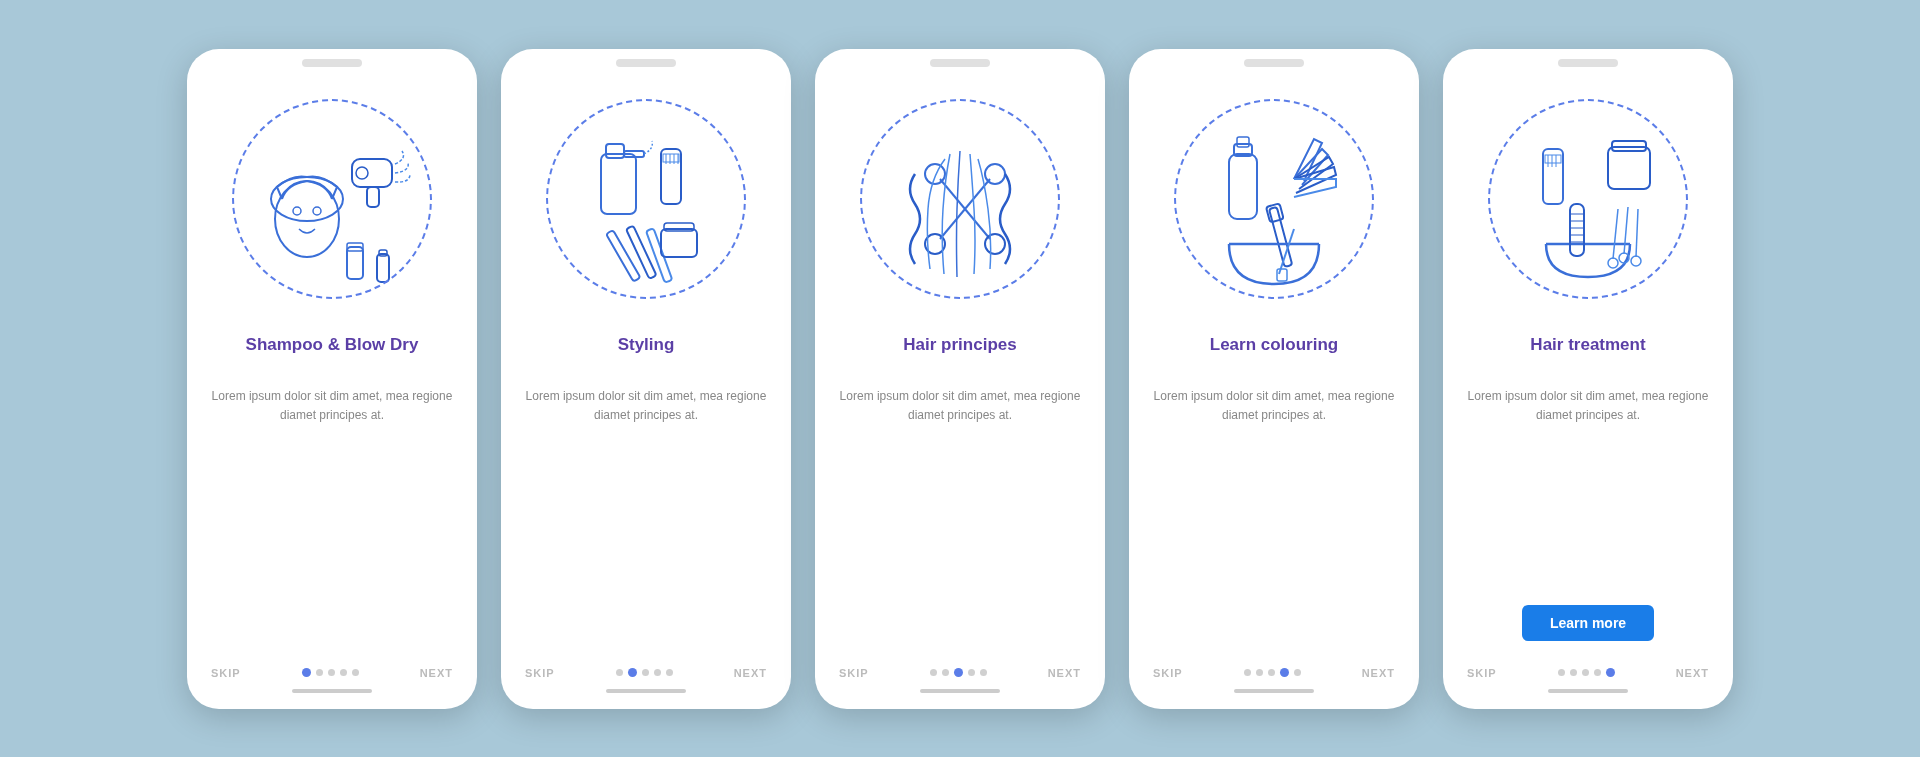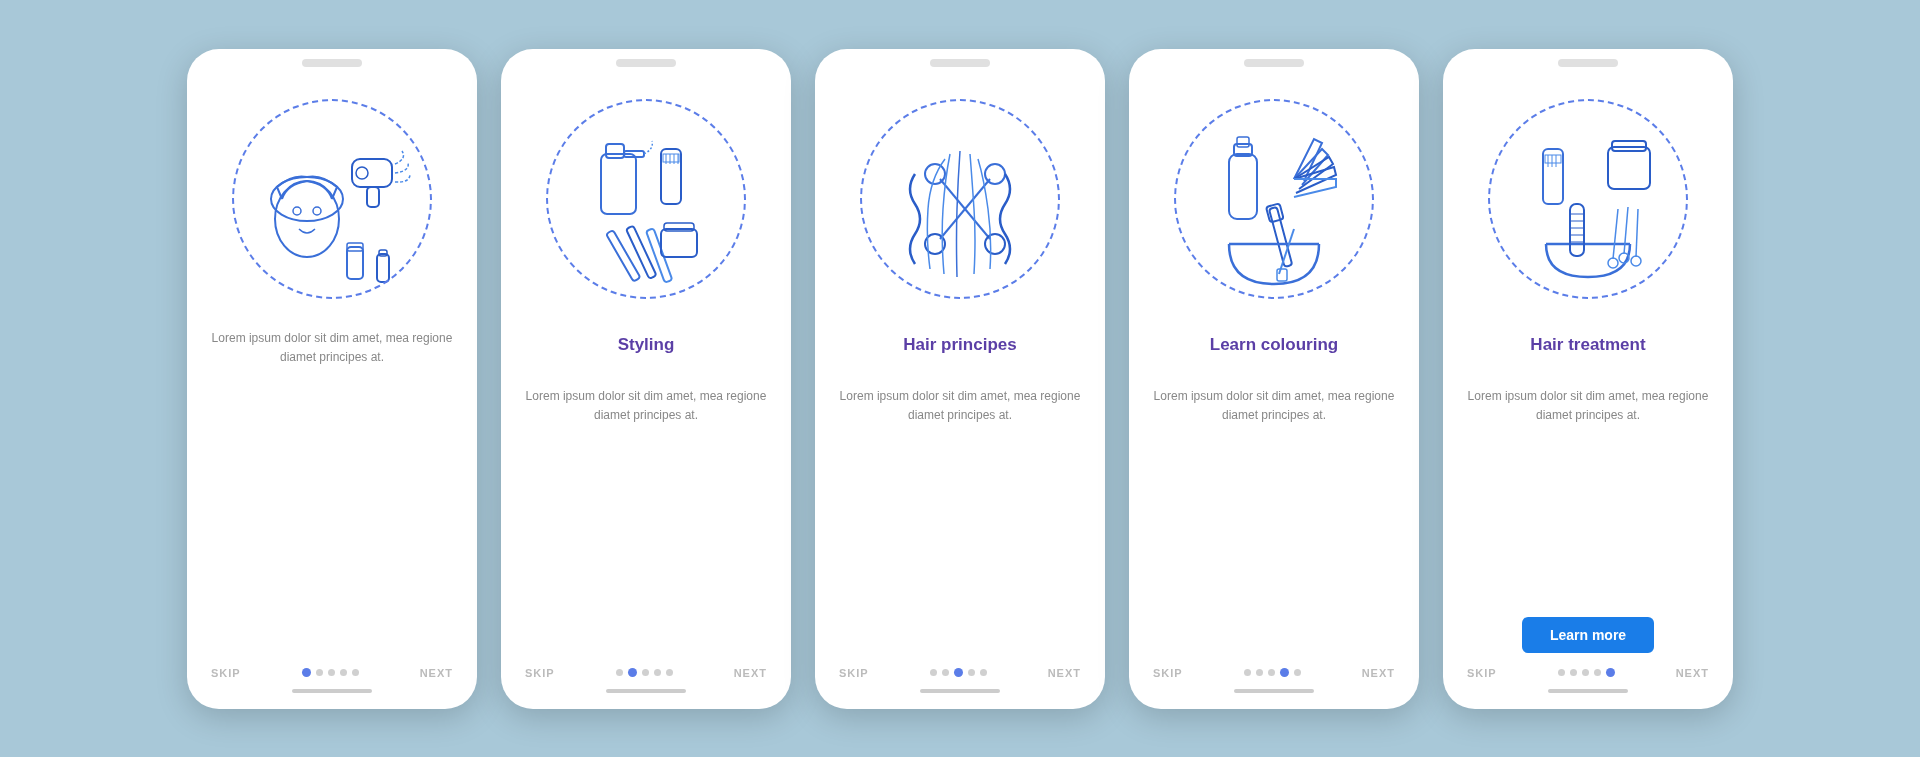--- a/index.html
+++ b/index.html
@@ -93,21 +93,21 @@
     .learn-more-btn {
       background: #1a7de8;
       color: #fff;
       border: none;
       border-radius: 6px;
       padding: 10px 28px;
       font-size: 14px;
       font-weight: 600;
       cursor: pointer;
       margin-top: 8px;
-      margin-bottom: 10px;
+      margin-bottom: 22px;
     }
 
     .phone-nav {
       display: flex;
       align-items: center;
       justify-content: space-between;
       width: 100%;
       margin-top: 4px;
       padding: 0 4px;
     }
@@ -182,20 +182,21 @@
         <path d="M163 74 Q178 72 176 64" fill="none" stroke="#4a8ae8" stroke-width="1.5" stroke-dasharray="3,2"></path>
         <path d="M163 83 Q177 84 178 76" fill="none" stroke="#4a8ae8" stroke-width="1.5" stroke-dasharray="3,2"></path>
 
         <rect x="115" y="148" width="16" height="32" rx="4" fill="none" stroke="#3a6fd8" stroke-width="2"></rect>
         <rect x="115" y="144" width="16" height="8" rx="2" fill="none" stroke="#3a6fd8" stroke-width="1.5"></rect>
 
         <rect x="145" y="155" width="12" height="28" rx="4" fill="none" stroke="#2a5dc8" stroke-width="2"></rect>
         <rect x="147" y="151" width="8" height="6" rx="2" fill="none" stroke="#2a5dc8" stroke-width="1.5"></rect>
       </svg>
     </div>
+    <div class="phone-title">Shampoo &amp; Blow Dry</div>
     <div class="phone-desc">Lorem ipsum dolor sit dim amet, mea regione diamet principes at.</div>
     <div class="phone-nav">
       <span class="nav-skip">SKIP</span>
       <div class="nav-dots">
         <div class="dot active"></div>
         <div class="dot"></div>
         <div class="dot"></div>
         <div class="dot"></div>
         <div class="dot"></div>
       </div>

